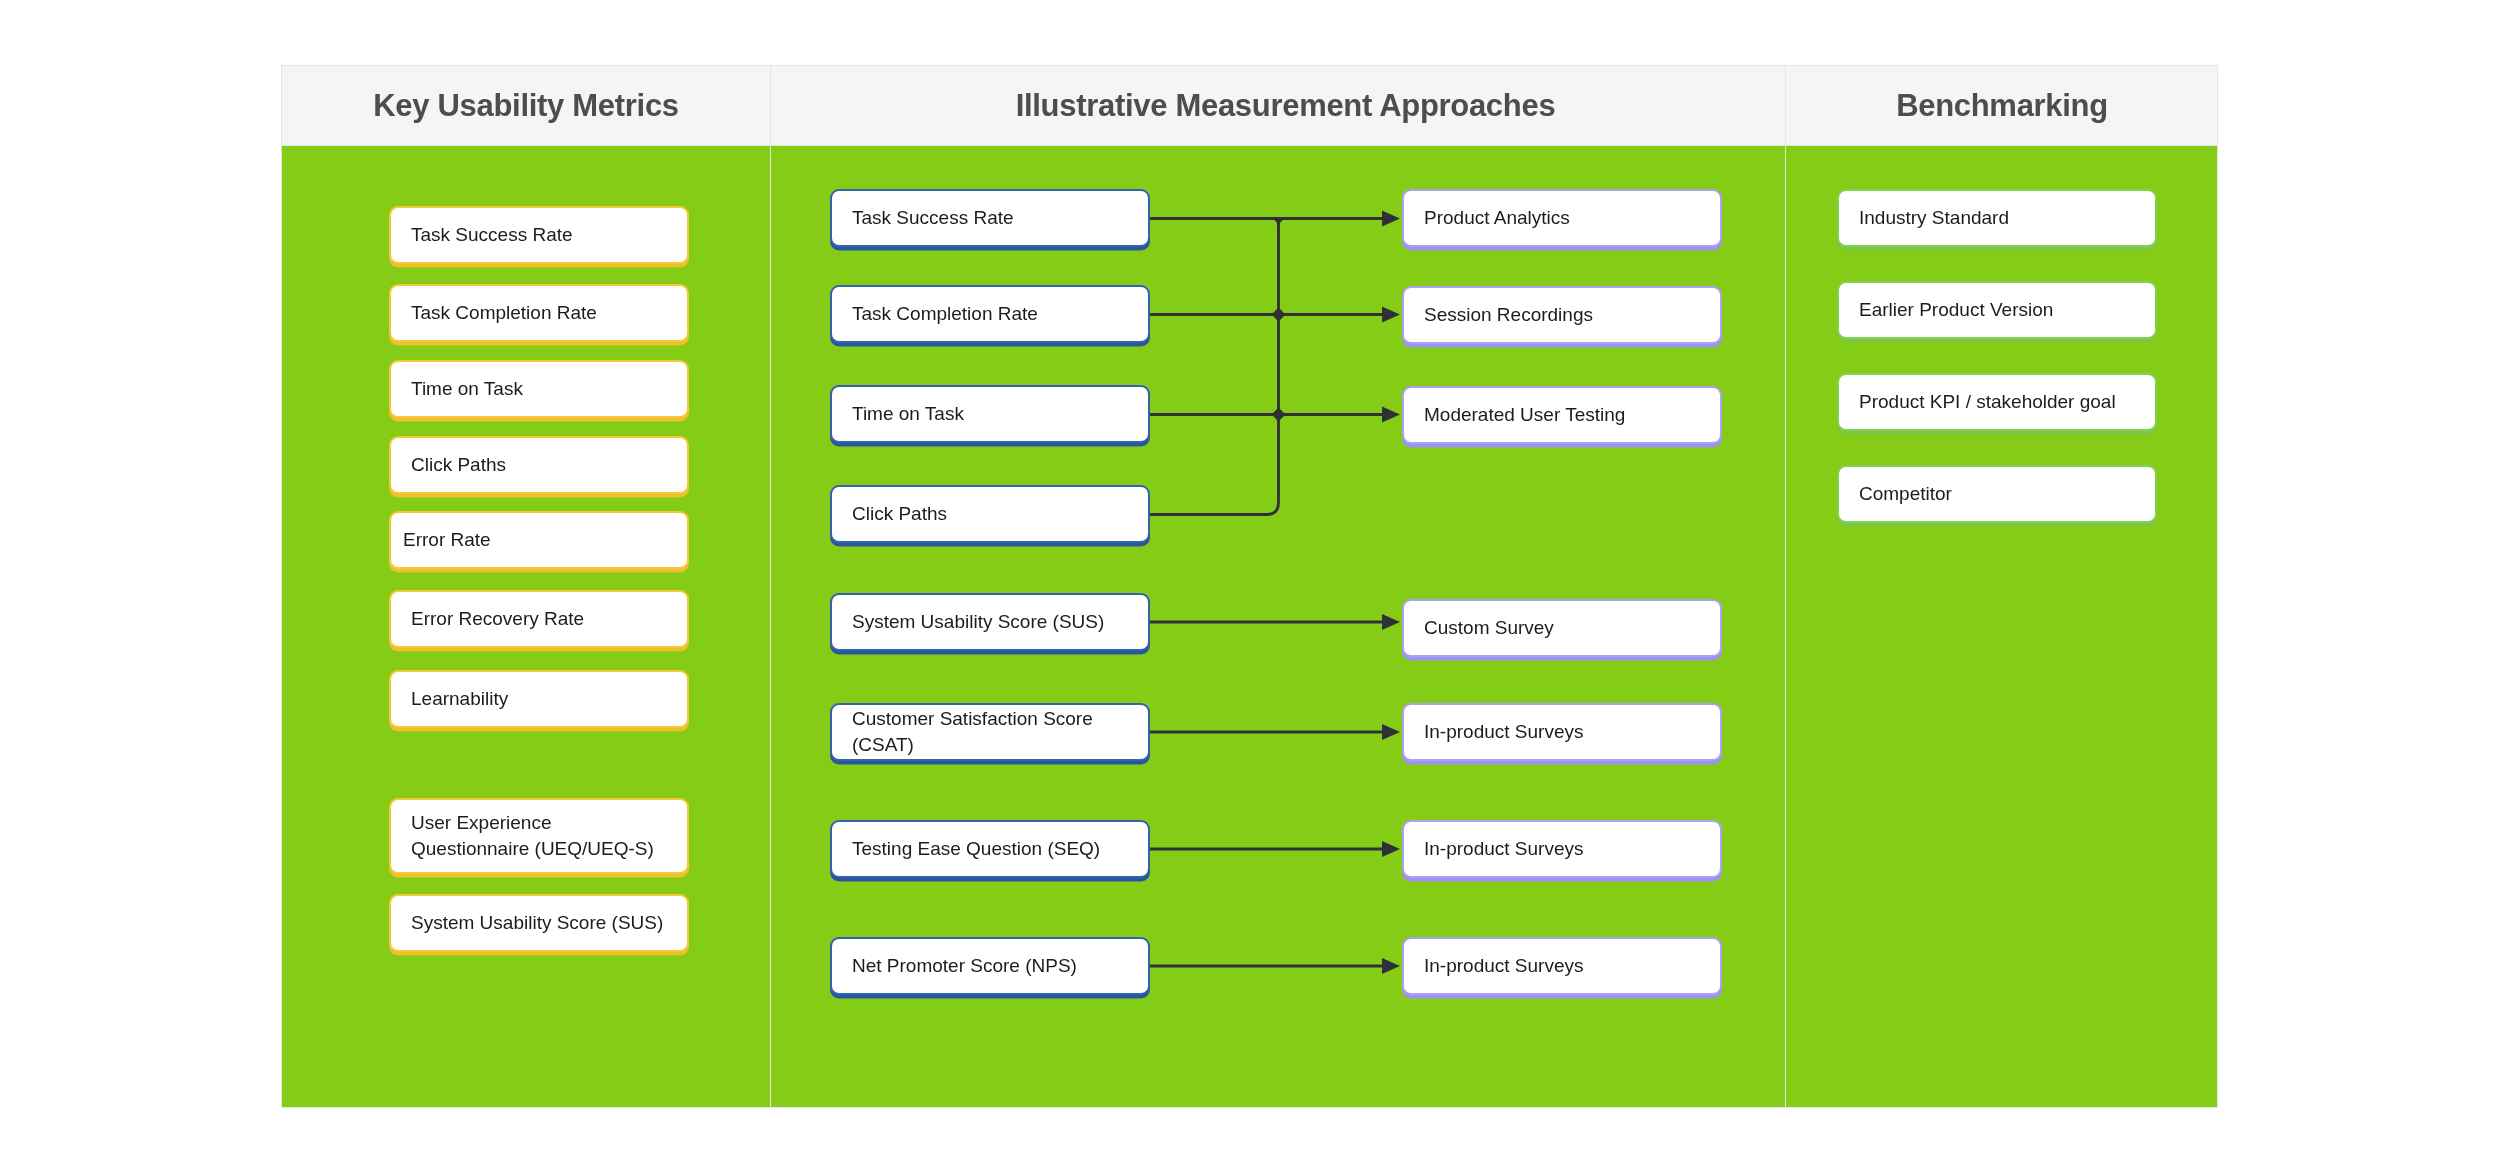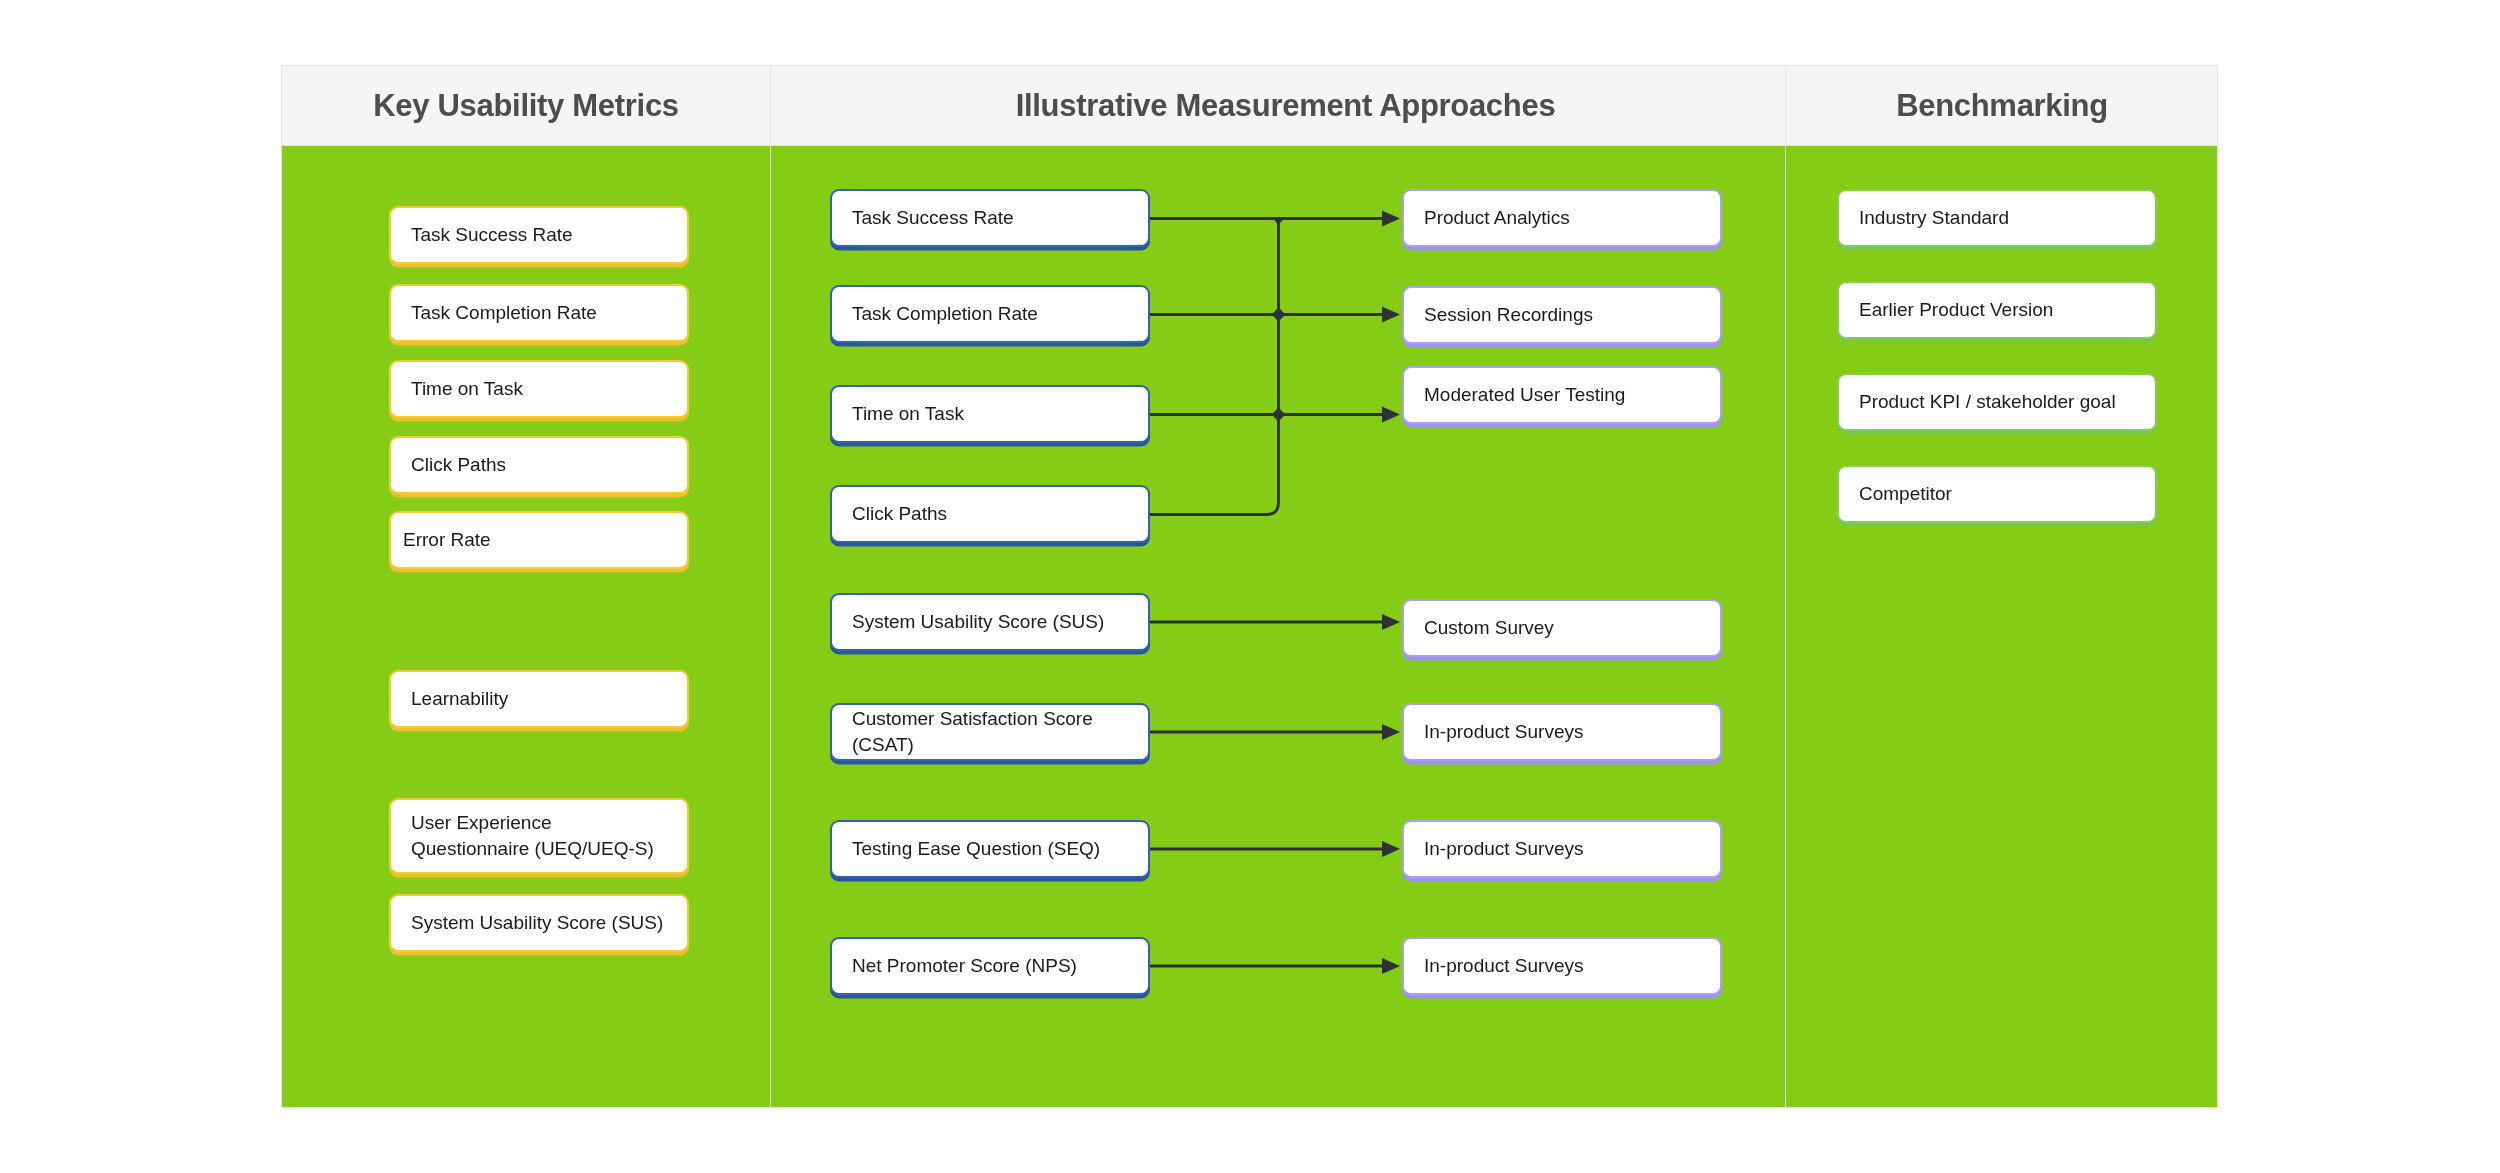--- a/index.html
+++ b/index.html
@@ -121,20 +121,23 @@
     </div>
   <div class="node node-yellow w300" style="top:360px;">
       <span>Time on Task</span>
     </div>
   <div class="node node-yellow w300" style="top:436px;">
       <span>Click Paths</span>
     </div>
   <div class="node node-yellow w300" style="top:511px;padding-left:12px;">
       <span>Error Rate</span>
     </div>
+  <div class="node node-yellow w300" style="top:590px;">
+      <span>Error Recovery Rate</span>
+    </div>
   <div class="node node-yellow w300" style="top:670px;">
       <span>Learnability</span>
     </div>
   <div class="node node-yellow w300" style="top:798px; height:76px;">
       <span>User Experience Questionnaire (UEQ/UEQ-S)</span>
     </div>
   <div class="node node-yellow w300" style="top:894px;">
       <span>System Usability Score (SUS)</span>
     </div>
 
@@ -162,21 +165,21 @@
   <div class="node node-blue w320b" style="top:937px;">
       <span>Net Promoter Score (NPS)</span>
     </div>
 
   <div class="node node-purple w320p" style="top:189px;">
       <span>Product Analytics</span>
     </div>
   <div class="node node-purple w320p" style="top:286px;">
       <span>Session Recordings</span>
     </div>
-  <div class="node node-purple w320p" style="top:366px;">
+  <div class="node node-purple w320p" style="top:386px;">
       <span>Moderated User Testing</span>
     </div>
   <div class="node node-purple w320p" style="top:599px;">
       <span>Custom Survey</span>
     </div>
   <div class="node node-purple w320p" style="top:703px;">
       <span>In-product Surveys</span>
     </div>
   <div class="node node-purple w320p" style="top:820px;">
       <span>In-product Surveys</span>

